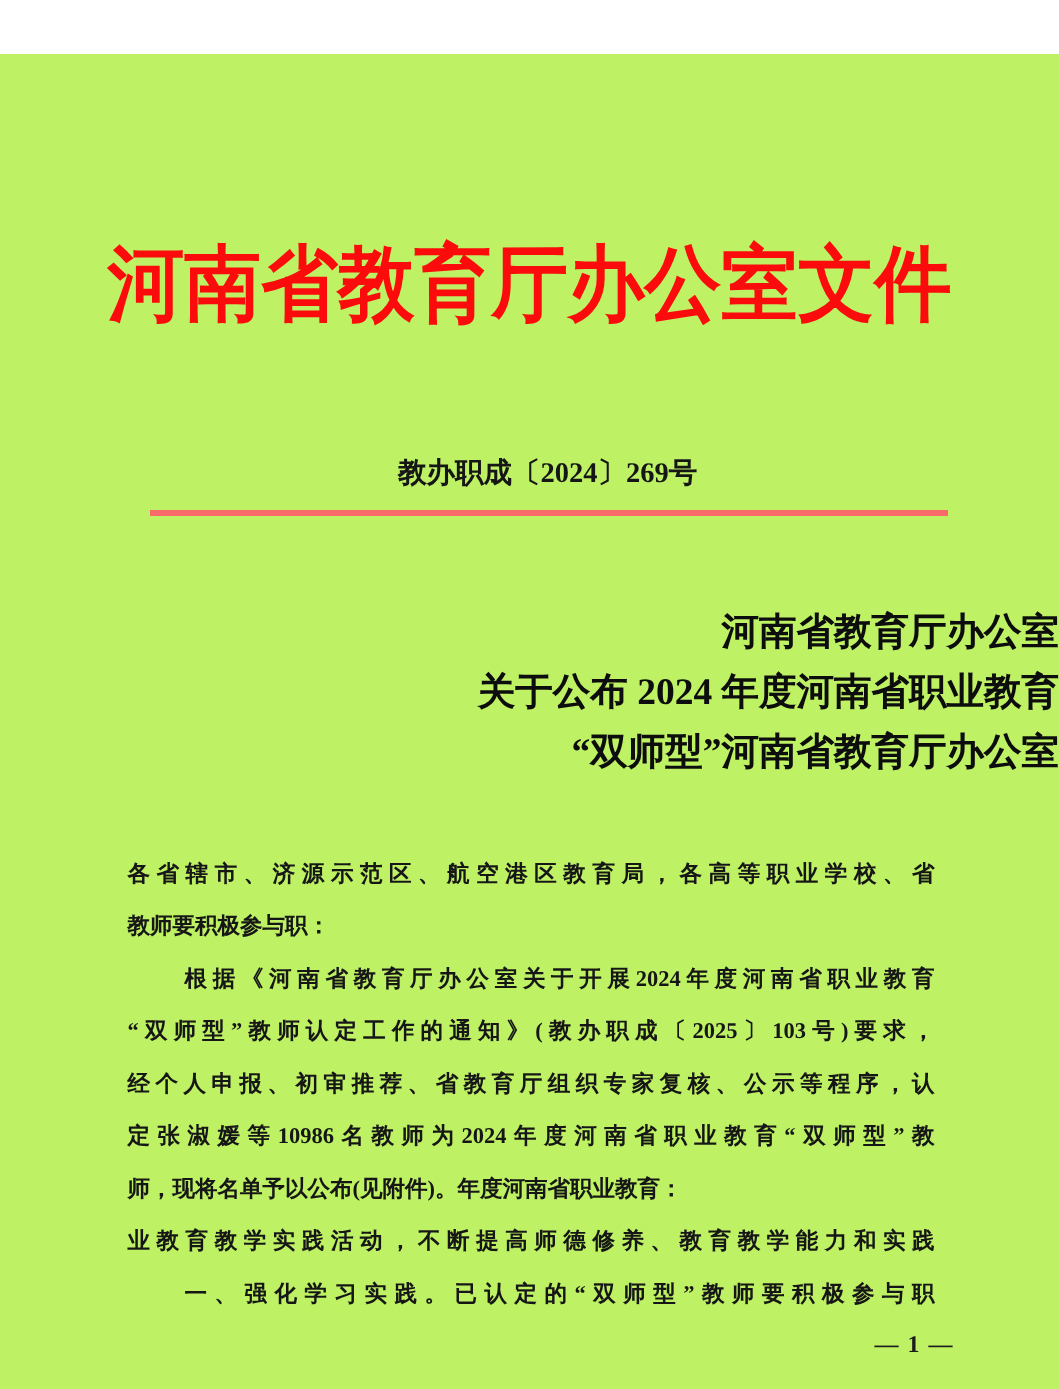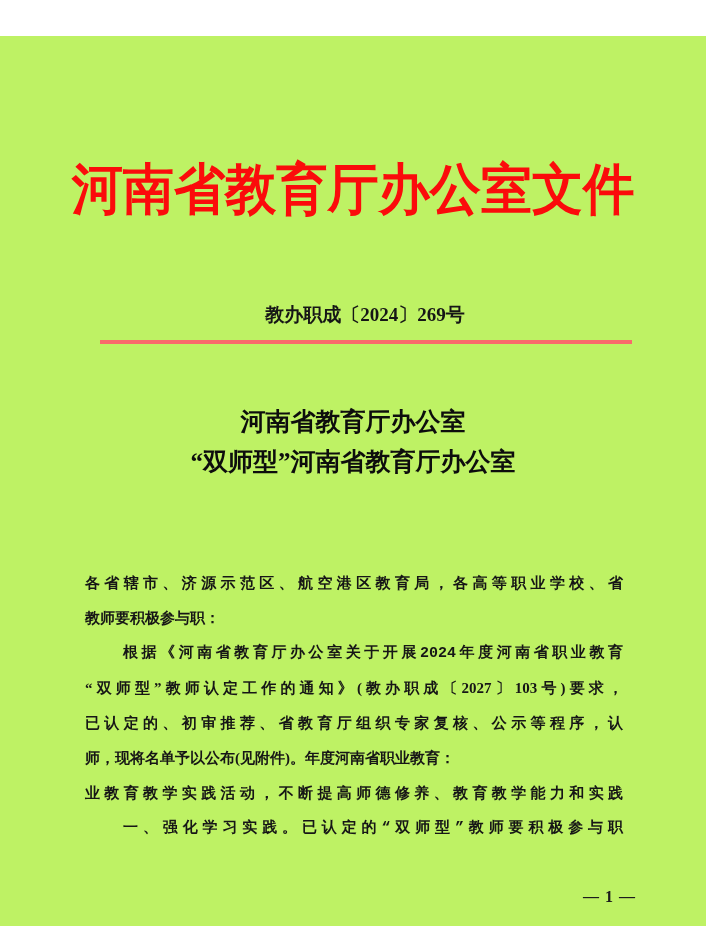--- a/index.html
+++ b/index.html
@@ -53,21 +53,21 @@
     width: 532px;
     height: 4px;
     background: #f96b6b;
   }
   
   .title-block {
     position: absolute;
     top: 366px;
     left: 0;
     right: 0;
-    text-align: center;
+    text-align: right;
     font-size: 25px;
     font-weight: 700;
     line-height: 40px;
     color: #0d0d0d;
   }
   
   .body-block {
     position: absolute;
     top: 530px;
     left: 85px;
@@ -76,21 +76,21 @@
     line-height: 35px;
     font-weight: 600;
     color: #161616;
   }
   .body-line { white-space: nowrap; }
   .body-line.jl {
     white-space: normal;
     text-align: justify;
     text-align-last: justify;
   }
-  .body-line.ind { text-indent: 38px; font-family: Liberation Mono, monospace; }
+  .body-line.ind { text-indent: 38px; }
   
   .page-num {
     position: absolute;
     top: 852px;
     right: 70px;
     font-size: 16px;
     font-weight: 600;
     letter-spacing: 1px;
     color: #1c1c1c;
   }
@@ -101,29 +101,31 @@
 <div class="page">
 
   <div class="red-header">河南省教育厅办公室文件</div>
 
   <div class="doc-number">教办职成〔2024〕269号</div>
 
   <div class="red-line"></div>
 
   <div class="title-block">
     <div class="title-line">河南省教育厅办公室</div>
+    <div class="title-line">关于公布 2024 年度河南省职业教育</div>
     <div class="title-line">“双师型”河南省教育厅办公室</div>
   </div>
 
   <div class="body-block">
     <div class="body-line jl">各省辖市、济源示范区、航空港区教育局，各高等职业学校、省</div>
     <div class="body-line">教师要积极参与职：</div>
     <div class="body-line jl ind">根据《河南省教育厅办公室关于开展2024年度河南省职业教育</div>
-    <div class="body-line jl">“双师型”教师认定工作的通知》(教办职成〔2027〕103号)要求，</div>
-    <div class="body-line jl">已认定的、初审推荐、省教育厅组织专家复核、公示等程序，认</div>
+    <div class="body-line jl">“双师型”教师认定工作的通知》(教办职成〔2025〕103号)要求，</div>
+    <div class="body-line jl">经个人申报、初审推荐、省教育厅组织专家复核、公示等程序，认</div>
+    <div class="body-line jl">定张淑媛等10986名教师为2024年度河南省职业教育“双师型”教</div>
     <div class="body-line">师，现将名单予以公布(见附件)。年度河南省职业教育：</div>
     <div class="body-line jl">业教育教学实践活动，不断提高师德修养、教育教学能力和实践</div>
     <div class="body-line jl ind">一、强化学习实践。已认定的“双师型”教师要积极参与职</div>
   </div>
 
   <div class="page-num">— 1 —</div>
 
 </div>
 
 </body></html>

